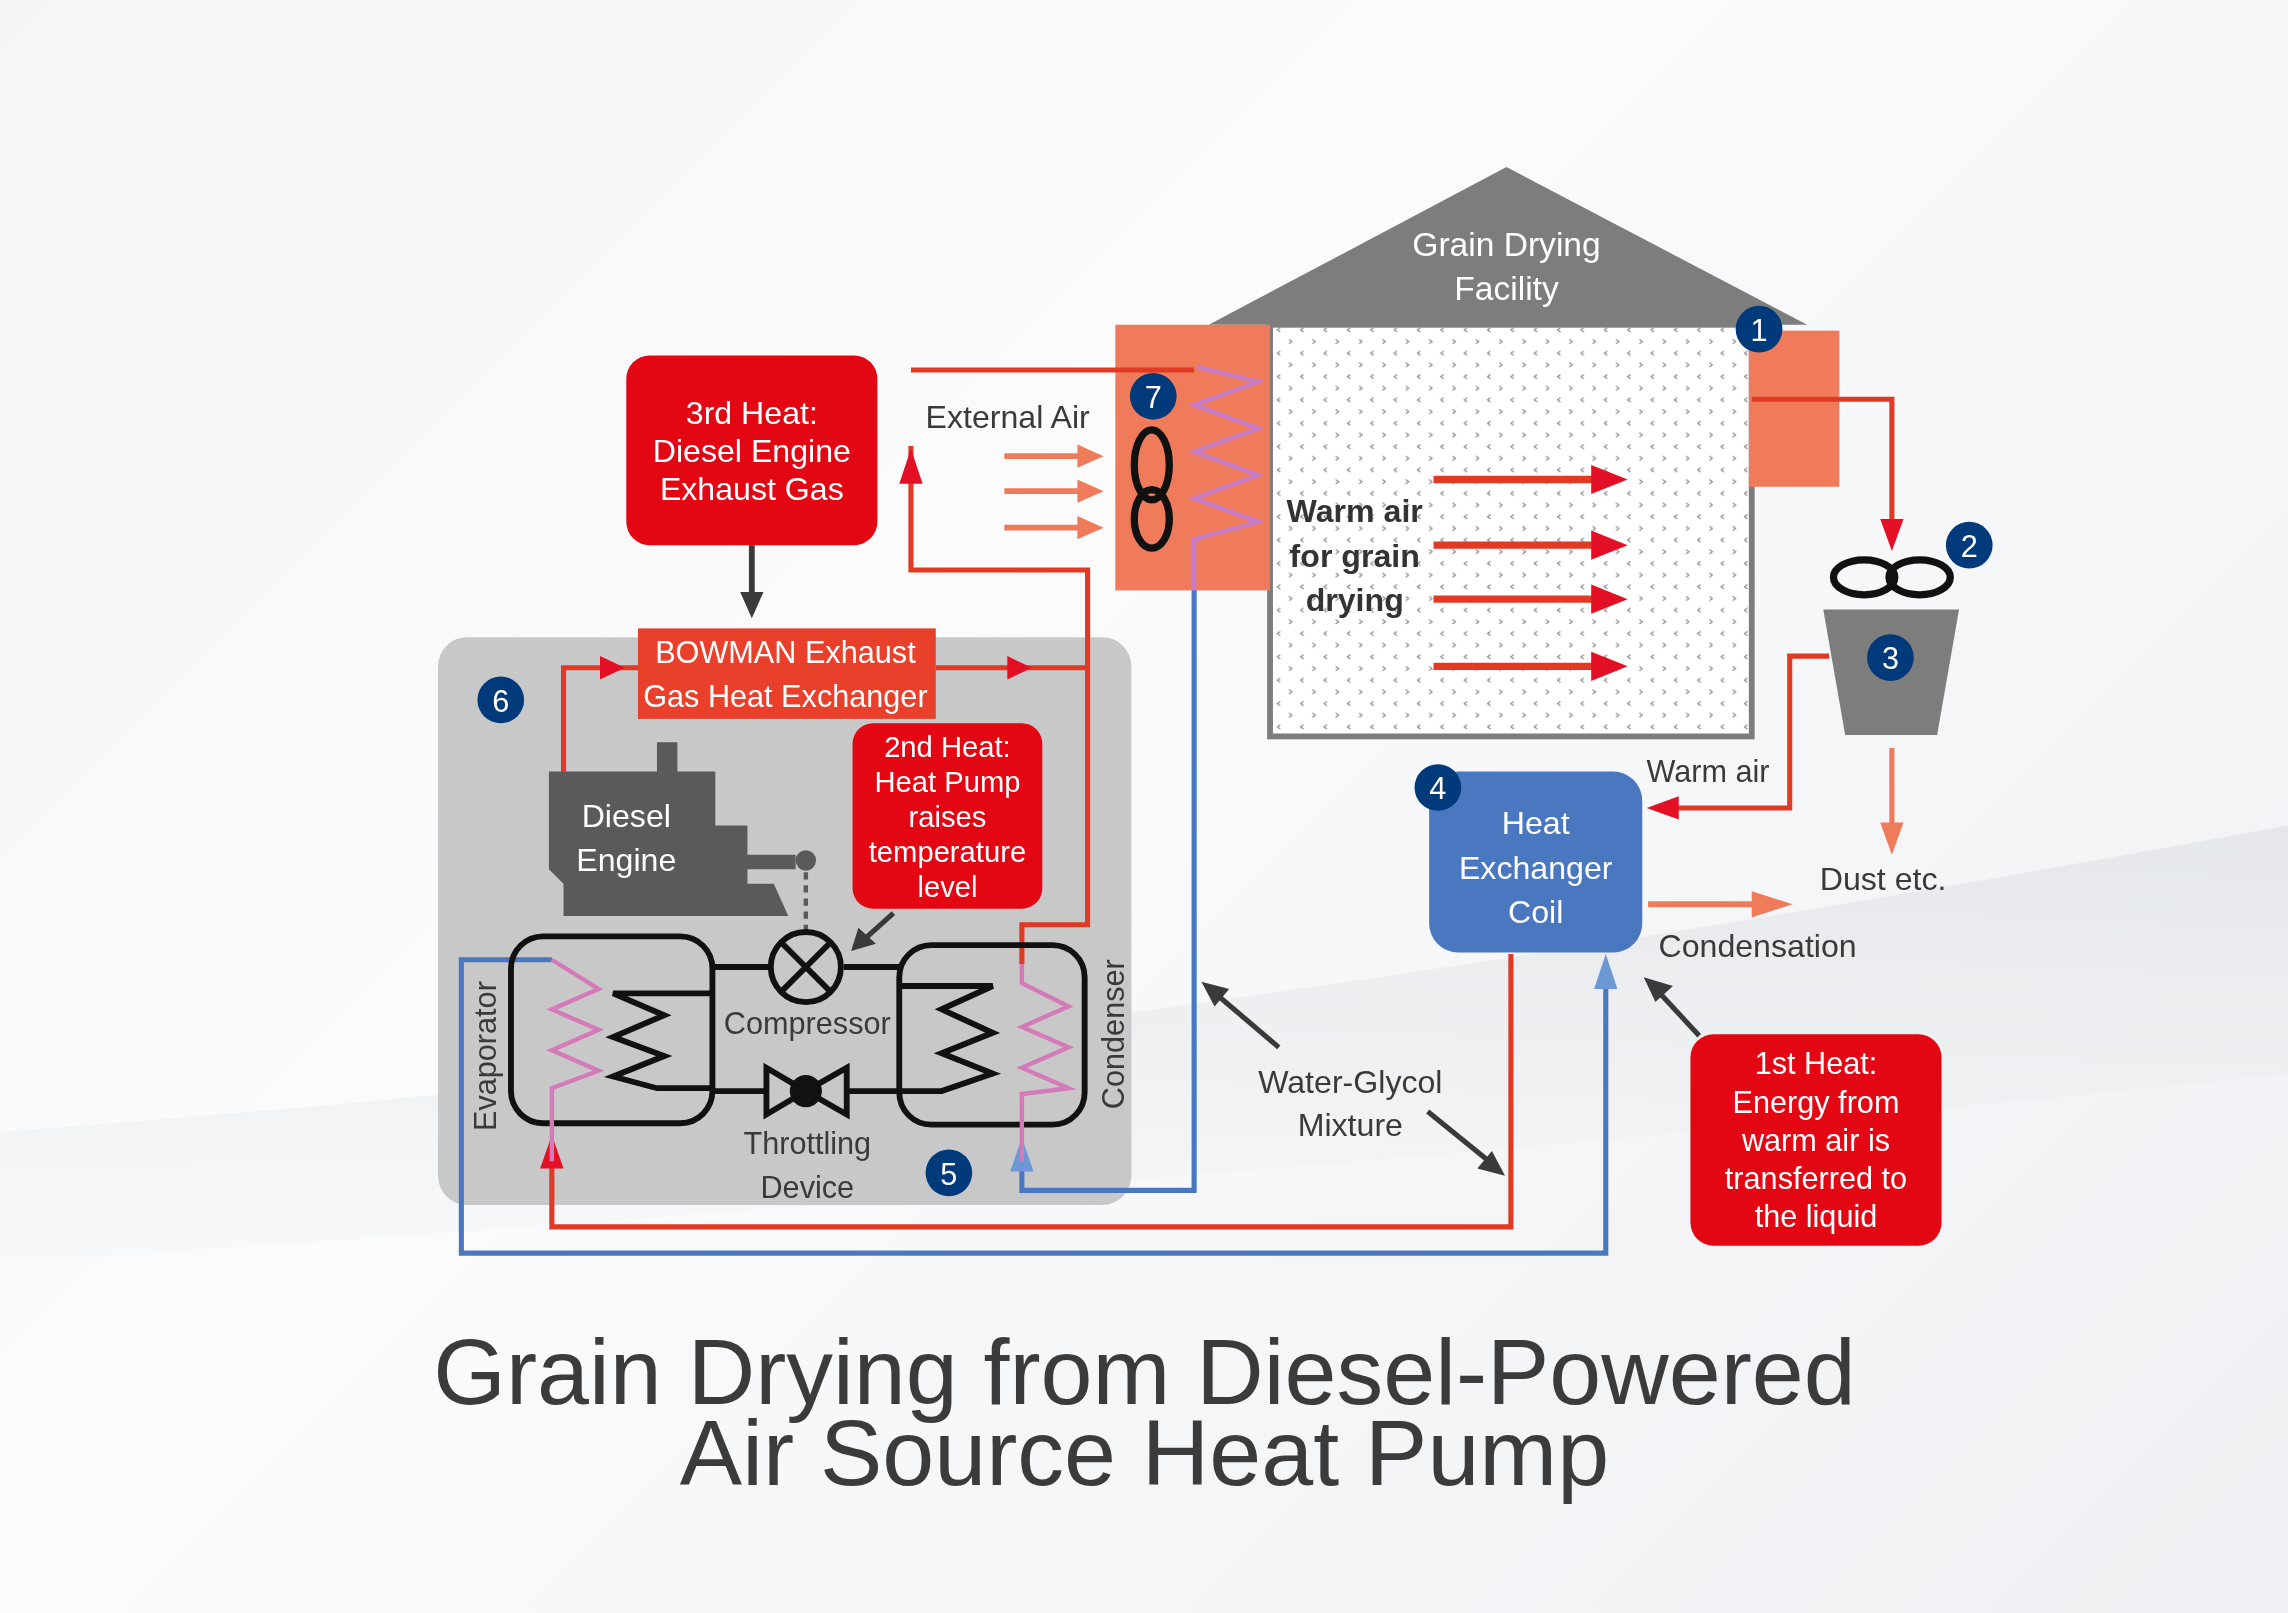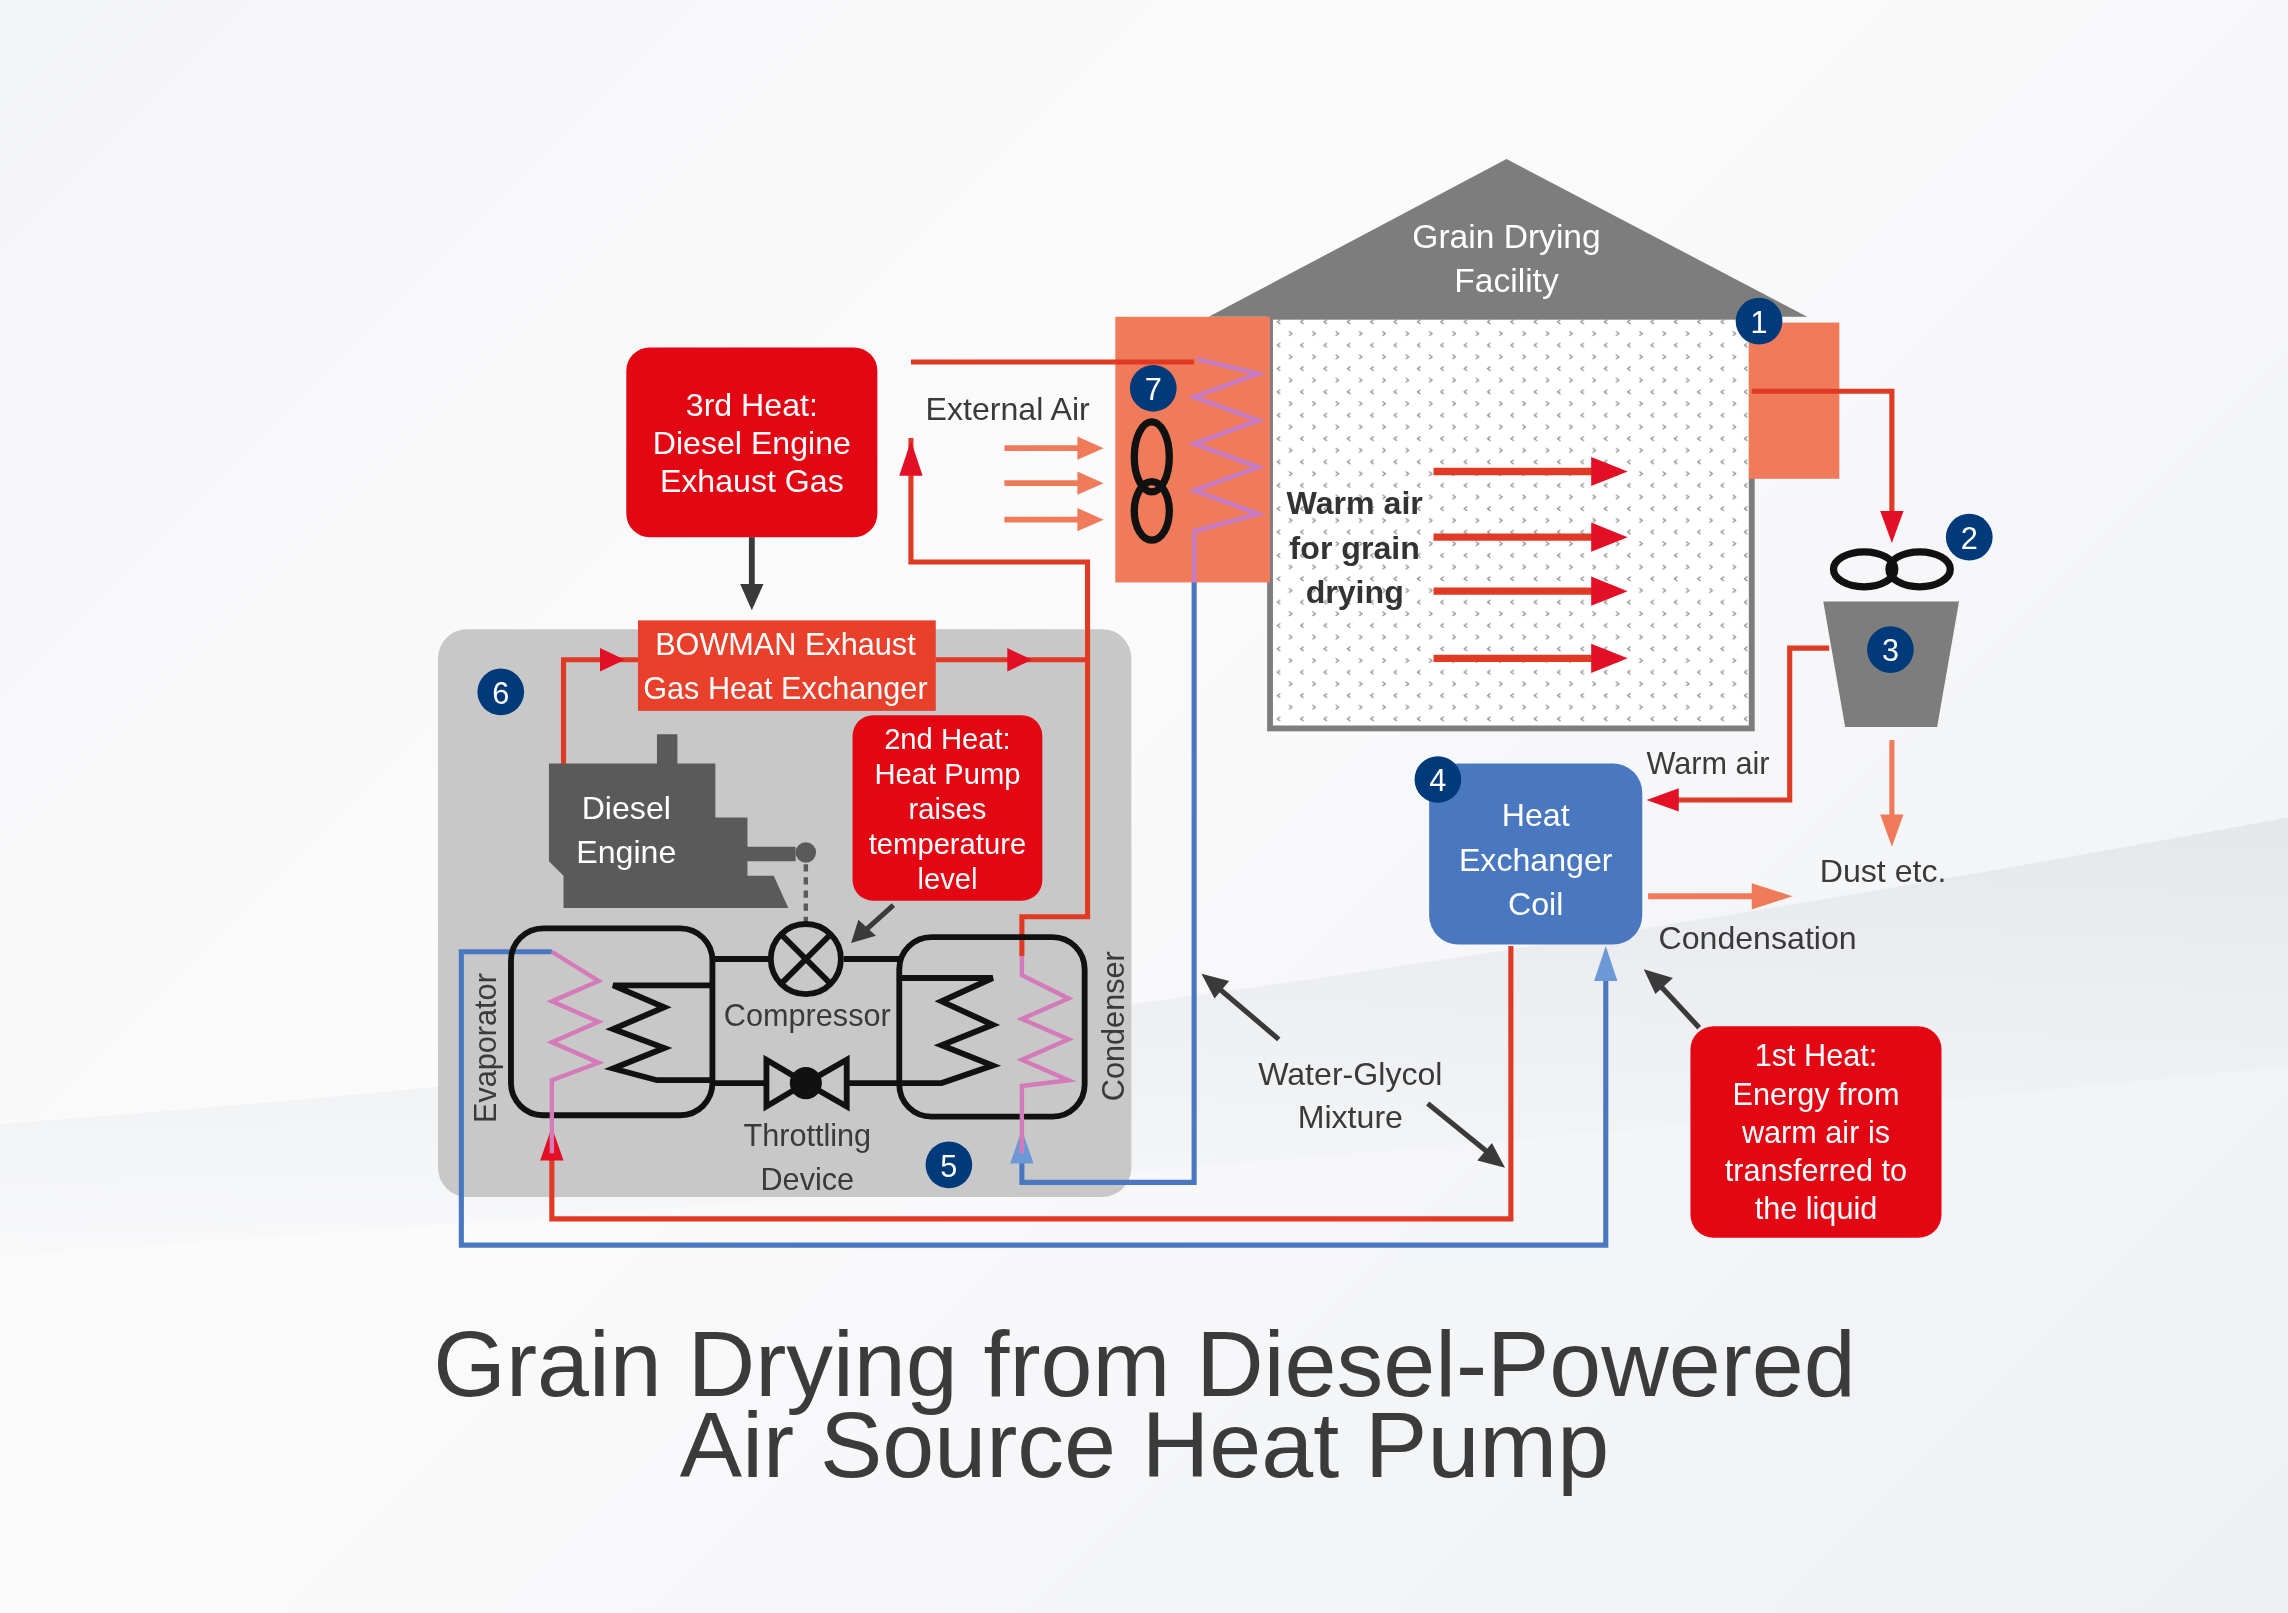--- a/index.html
+++ b/index.html
@@ -1,18 +1,18 @@
 <!DOCTYPE html>
 <html style="font-size:14.8px"><head>
 <meta charset="utf-8">
 <style>
   html,body{margin:0;padding:0;}
   body{width:2289px;height:1613px;overflow:hidden;font-family:"Liberation Sans","DejaVu Sans",sans-serif;
     background:linear-gradient(135deg,#f4f5f7 0%,#fbfbfc 40%,#eef0f3 100%);}
-  #stage{position:absolute;left:0;top:0;width:2289px;height:1262px;}
+  #stage{position:absolute;left:0;top:8px;width:2289px;height:1262px;}
   svg text{font-family:"Liberation Sans","DejaVu Sans",sans-serif;}
   .lbl{fill:#3a3a3a;}
   .wht{fill:#ffffff;}
   .title{font-size:64px;fill:#3b3b3b;}
 </style>
 </head>
 <body>
 
 <div id="stage">
 <svg width="2289" height="1613" viewBox="0 0 1568 1105" xmlns="http://www.w3.org/2000/svg">

